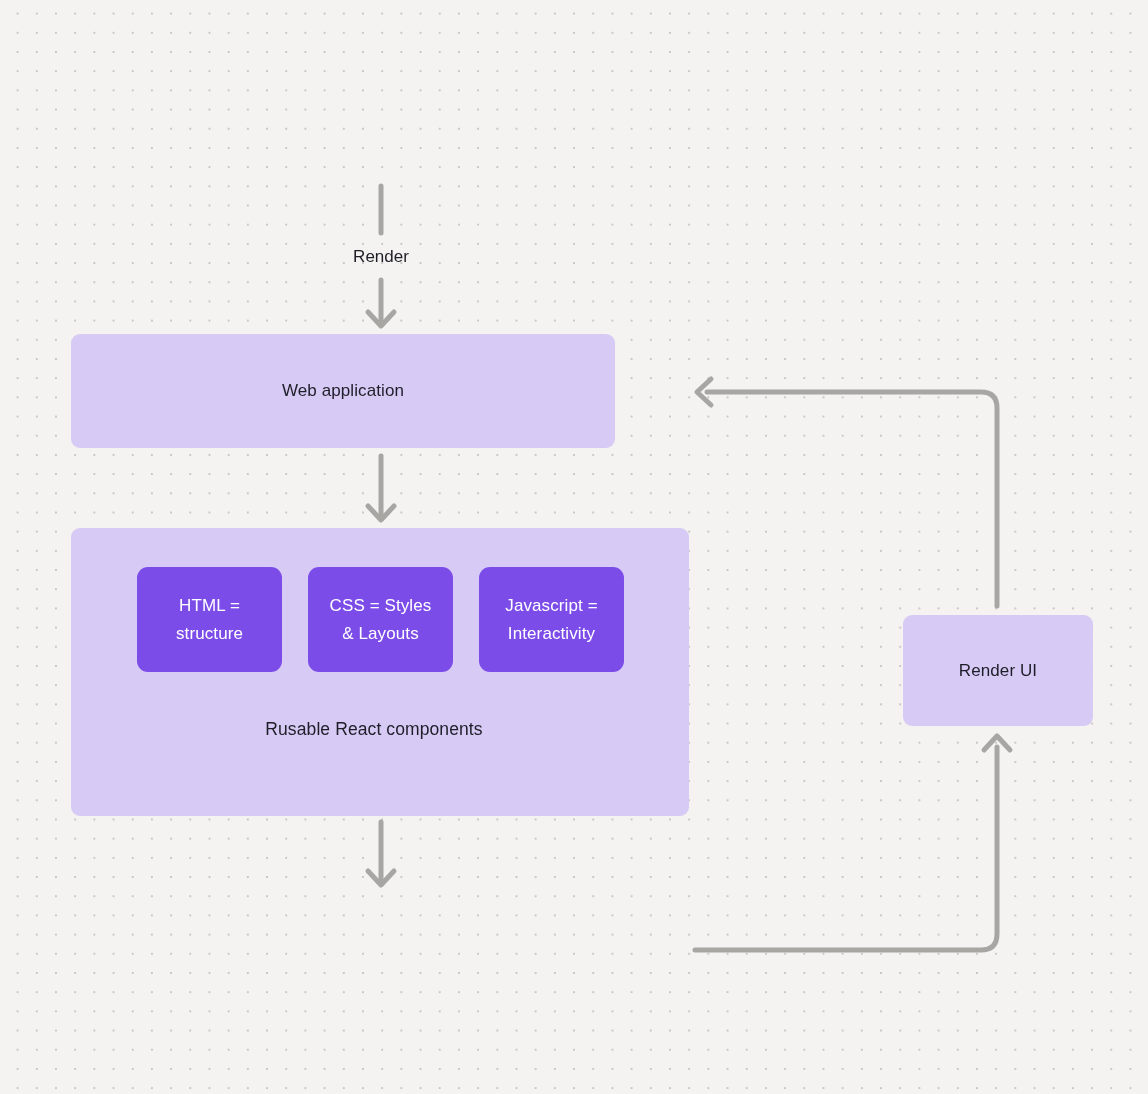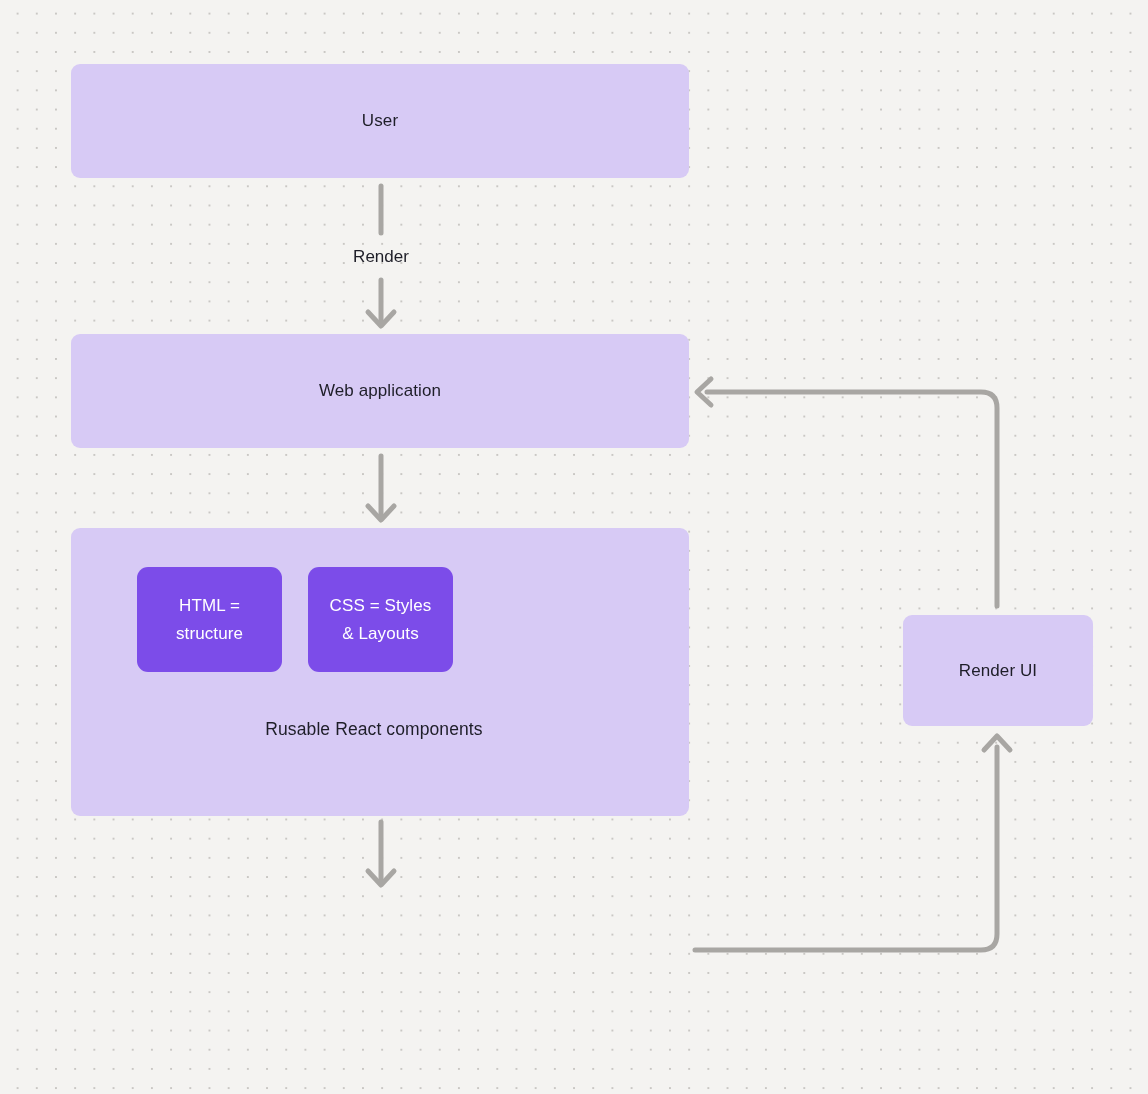--- a/index.html
+++ b/index.html
@@ -41,21 +41,21 @@
     align-items: center;
     justify-content: center;
     color: #1e1e28;
     font-size: 17px;
     font-weight: 500;
     letter-spacing: 0.1px;
     z-index: 2;
     text-align: center;
   }
   .node-user        { left: 71px;  top: 64px;  width: 618px; height: 114px; }
-  .node-webapp      { left: 71px;  top: 334px; width: 618px; height: 114px; }
+  .node-webapp      { left: 71px;  top: 334px; width: 544px; height: 114px; }
   .node-group       { left: 71px;  top: 528px; width: 618px; height: 288px;
                       display: block; }
   .node-vite        { left: 71px;  top: 895px; width: 618px; height: 113px; }
   .node-render-ui   { left: 903px; top: 615px; width: 190px; height: 111px; }
 
   .chip-row {
     position: absolute;
     left: 66px;
     top: 39px;
     width: 487px;
@@ -126,38 +126,38 @@
       <path d="M 695 950 H 981 Q 997 950 997 934 V 747"></path>
       <polyline points="984,750 997,736 1010,750"></polyline>
     </g>
 
     <g>
       <path d="M 997 606 V 408 Q 997 392 981 392 H 707"></path>
       <polyline points="711,379 697,392 711,405"></polyline>
     </g>
   </svg>
 
-  <div class="node node-user">
-    <span>User</span>
-  </div>
 
   <div class="edge-label edge-label-prompt">Render</div>
 
   <div class="node node-webapp">
     <span>Web application</span>
   </div>
 
   <div class="node node-group">
     <div class="chip-row">
       <div class="chip">
         <span>HTML = structure</span>
       </div>
       <div class="chip">
         <span>CSS = Styles &amp; Layouts</span>
       </div>
+      <div class="chip">
+        <span>Javascript = Interactivity</span>
+      </div>
     </div>
     <div class="group-caption">Rusable React components</div>
   </div>
 
 
   <div class="node node-render-ui">
     <span>Render UI</span>
   </div>
 
 </div>

